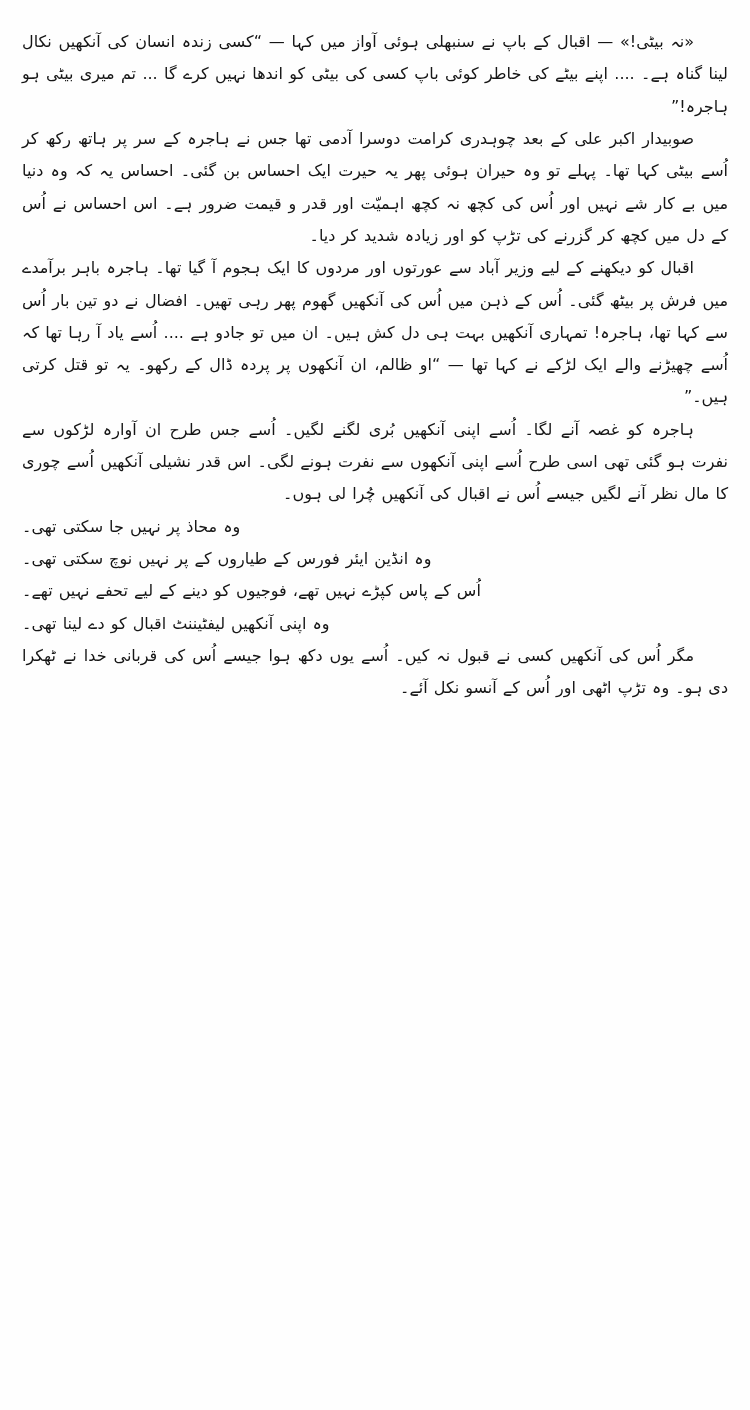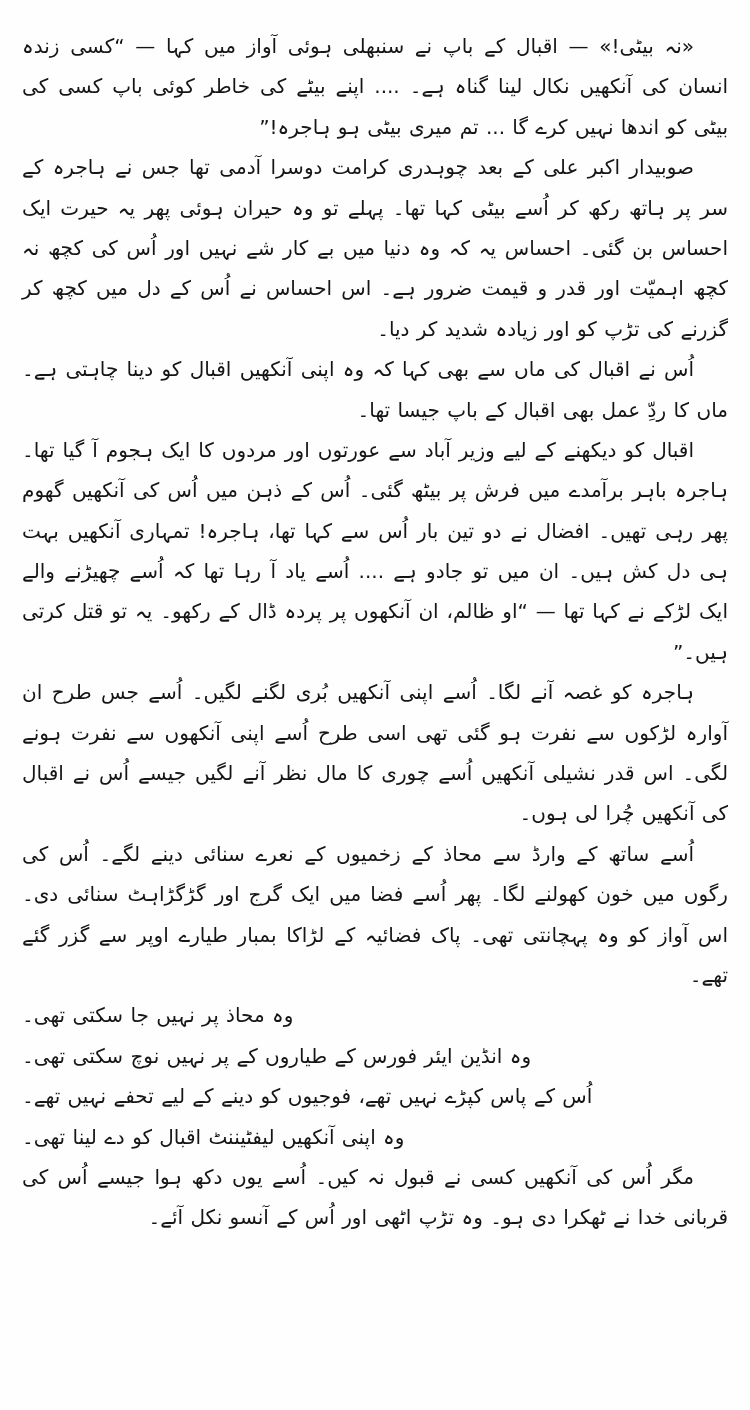--- a/index.html
+++ b/index.html
@@ -13,43 +13,41 @@
     .page {
       box-sizing: border-box;
       width: 750px;
       min-height: 1410px;
       background: #fefefe;
       padding: 26px 22px 30px 22px;
       direction: rtl;
       unicode-bidi: embed;
       font-family: "DejaVu Sans", sans-serif;
       color: #151515;
-      font-size: 20px;
+      font-size: 16px;
       line-height: 2.02;
       text-align: justify;
       text-justify: inter-word;
       word-spacing: 1px;
     }
     .para {
       margin: 0;
       text-indent: 34px;
     }
     .para.short {
       text-indent: 30px;
       text-align: left;
     }
   </style>
 </head>
 <body>
 
 <div class="page">
   <p class="para">«نہ بیٹی!» — اقبال کے باپ نے سنبھلی ہوئی آواز میں کہا — “کسی زندہ انسان کی آنکھیں نکال لینا گناہ ہے۔ .... اپنے بیٹے کی خاطر کوئی باپ کسی کی بیٹی کو اندھا نہیں کرے گا ... تم میری بیٹی ہو ہاجرہ!”</p>
   <p class="para">صوبیدار اکبر علی کے بعد چوہدری کرامت دوسرا آدمی تھا جس نے ہاجرہ کے سر پر ہاتھ رکھ کر اُسے بیٹی کہا تھا۔ پہلے تو وہ حیران ہوئی پھر یہ حیرت ایک احساس بن گئی۔ احساس یہ کہ وہ دنیا میں بے کار شے نہیں اور اُس کی کچھ نہ کچھ اہمیّت اور قدر و قیمت ضرور ہے۔ اس احساس نے اُس کے دل میں کچھ کر گزرنے کی تڑپ کو اور زیادہ شدید کر دیا۔</p>
-  <p class="para">اُس نے اقبال کی ماں سے بھی کہا کہ وہ اپنی آنکھیں اقبال کو دینا چاہتی ہے۔ ماں کا ردِّ عمل بھی اقبال کے باپ جیسا تھا۔</p>
   <p class="para">اقبال کو دیکھنے کے لیے وزیر آباد سے عورتوں اور مردوں کا ایک ہجوم آ گیا تھا۔ ہاجرہ باہر برآمدے میں فرش پر بیٹھ گئی۔ اُس کے ذہن میں اُس کی آنکھیں گھوم پھر رہی تھیں۔ افضال نے دو تین بار اُس سے کہا تھا، ہاجرہ! تمہاری آنکھیں بہت ہی دل کش ہیں۔ ان میں تو جادو ہے .... اُسے یاد آ رہا تھا کہ اُسے چھیڑنے والے ایک لڑکے نے کہا تھا — “او ظالم، ان آنکھوں پر پردہ ڈال کے رکھو۔ یہ تو قتل کرتی ہیں۔”</p>
   <p class="para">ہاجرہ کو غصہ آنے لگا۔ اُسے اپنی آنکھیں بُری لگنے لگیں۔ اُسے جس طرح ان آوارہ لڑکوں سے نفرت ہو گئی تھی اسی طرح اُسے اپنی آنکھوں سے نفرت ہونے لگی۔ اس قدر نشیلی آنکھیں اُسے چوری کا مال نظر آنے لگیں جیسے اُس نے اقبال کی آنکھیں چُرا لی ہوں۔</p>
-  <p class="para">اُسے ساتھ کے وارڈ سے محاذ کے زخمیوں کے نعرے سنائی دینے لگے۔ اُس کی رگوں میں خون کھولنے لگا۔ پھر اُسے فضا میں ایک گرج اور گڑگڑاہٹ سنائی دی۔ اس آواز کو وہ پہچانتی تھی۔ پاک فضائیہ کے لڑاکا بمبار طیارے اوپر سے گزر گئے تھے۔</p>
   <p class="para short">وہ محاذ پر نہیں جا سکتی تھی۔</p>
   <p class="para short">وہ انڈین ایئر فورس کے طیاروں کے پر نہیں نوچ سکتی تھی۔</p>
   <p class="para short">اُس کے پاس کپڑے نہیں تھے، فوجیوں کو دینے کے لیے تحفے نہیں تھے۔</p>
   <p class="para short">وہ اپنی آنکھیں لیفٹیننٹ اقبال کو دے لینا تھی۔</p>
   <p class="para">مگر اُس کی آنکھیں کسی نے قبول نہ کیں۔ اُسے یوں دکھ ہوا جیسے اُس کی قربانی خدا نے ٹھکرا دی ہو۔ وہ تڑپ اٹھی اور اُس کے آنسو نکل آئے۔</p>
 </div>
 
 </body></html>

